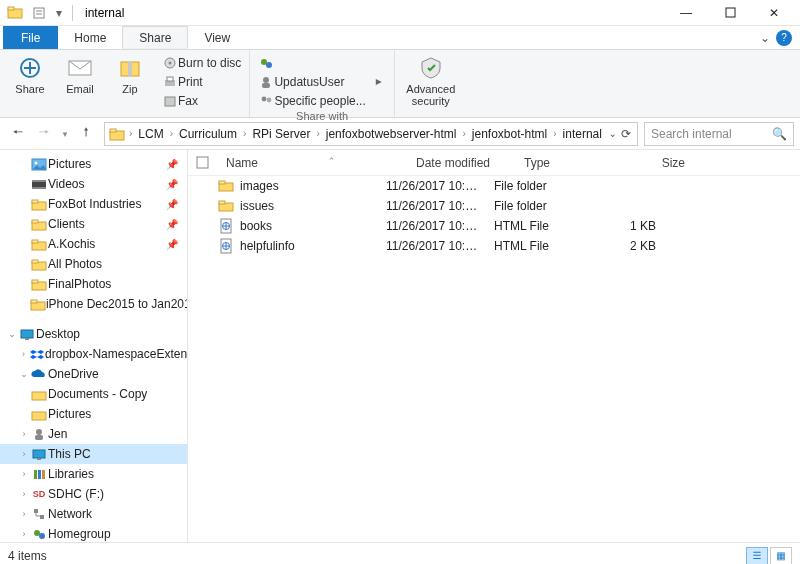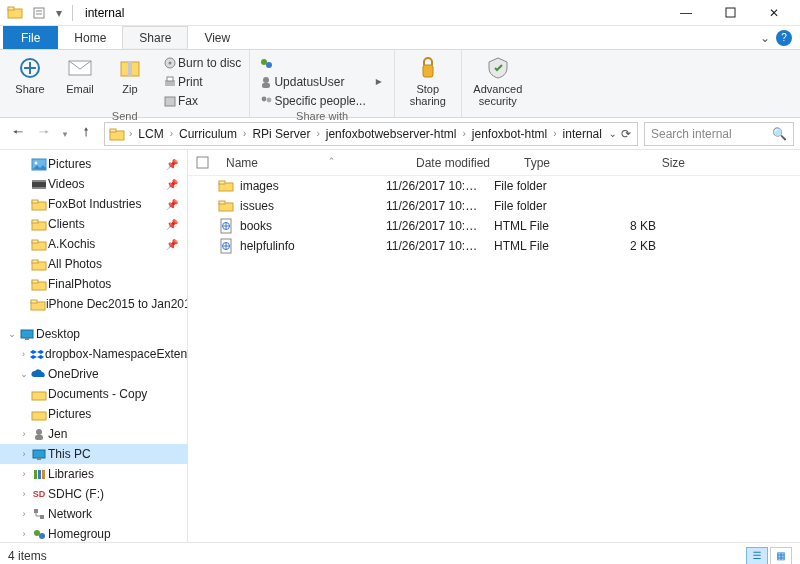--- a/index.html
+++ b/index.html
@@ -176,21 +176,20 @@
         <div class="smallbtn">
             <span class="sico">
               <svg width="14" height="14">
                 <rect x="2" y="3" width="10" height="9" fill="#ccc" stroke="#888"></rect>
               </svg>
             </span>
             <span>Fax</span>
           </div>
       </div>
     </div>
-    <div class="label">Send</div>
   </div>
   <div class="group">
     <div class="items">
       <div class="smallcol">
         <div class="smallbtn">
             <span class="sico">
               <svg width="14" height="14">
                 <circle cx="5" cy="6" r="3" fill="#5aa02c"></circle>
                 <circle cx="10" cy="9" r="3" fill="#3a7acb"></circle>
               </svg>
@@ -211,35 +210,20 @@
                 <circle cx="5" cy="5" r="2.4" fill="#888"></circle>
                 <circle cx="10" cy="6" r="2.4" fill="#aaa"></circle>
               </svg>
             </span>
             <span>Specific people...</span>
           </div>
       </div>
       <div style="align-self:center;color:#666;padding:0 6px;">▸</div>
     </div>
     <div class="label">Share with</div>
-  </div>
-  <div class="group" style="border-right:1px solid #e1e1e1;">
-    <div class="items">
-      <div class="bigbtn" style="width:54px;">
-        <div class="ico">
-            <svg width="26" height="26">
-              <rect x="8" y="10" width="10" height="12" rx="2" fill="#f0b030" stroke="#b88a20"></rect>
-              <path d="M9 10 v-3 a4 4 0 0 1 8 0 v3" fill="none" stroke="#b88a20" stroke-width="2"></path>
-            </svg>
-          </div>
-        <div class="lbl" style="white-space:pre-line;">Stop
-sharing</div>
-      </div>
-    </div>
-    <div class="label">&nbsp;</div>
   </div>
   <div class="group" style="border-right:none;">
     <div class="items">
       <div class="bigbtn" style="width:60px;">
         <div class="ico">
             <svg width="26" height="26">
               <path d="M13 3 L22 7 v6 c0 6 -5 9 -9 10 c-4 -1 -9 -4 -9 -10 V7 z" fill="#e8e8e8" stroke="#888"></path>
               <path d="M10 13 l2 2 l5 -5" fill="none" stroke="#3a9a3a" stroke-width="2"></path>
             </svg>
           </div>
@@ -534,21 +518,21 @@
               <svg width="16" height="16">
                 <rect x="3" y="1" width="10" height="14" fill="#fff" stroke="#888"></rect>
                 <circle cx="8" cy="8" r="3.5" fill="none" stroke="#3a7acb"></circle>
                 <path d="M5 8 h7 M8 4.5 v7" stroke="#3a7acb"></path>
               </svg>
             </span>
             <span>books</span>
           </div>
           <div class="cell col-date">11/26/2017 10:37 ...</div>
           <div class="cell col-type">HTML File</div>
-          <div class="cell col-size">8 KB</div>
+          <div class="cell col-size">1 KB</div>
         </div>
         <div class="row">
           <div class="cell col-name">
             <span class="fico">
               <svg width="16" height="16">
                 <rect x="3" y="1" width="10" height="14" fill="#fff" stroke="#888"></rect>
                 <circle cx="8" cy="8" r="3.5" fill="none" stroke="#3a7acb"></circle>
                 <path d="M5 8 h7 M8 4.5 v7" stroke="#3a7acb"></path>
               </svg>
             </span>

